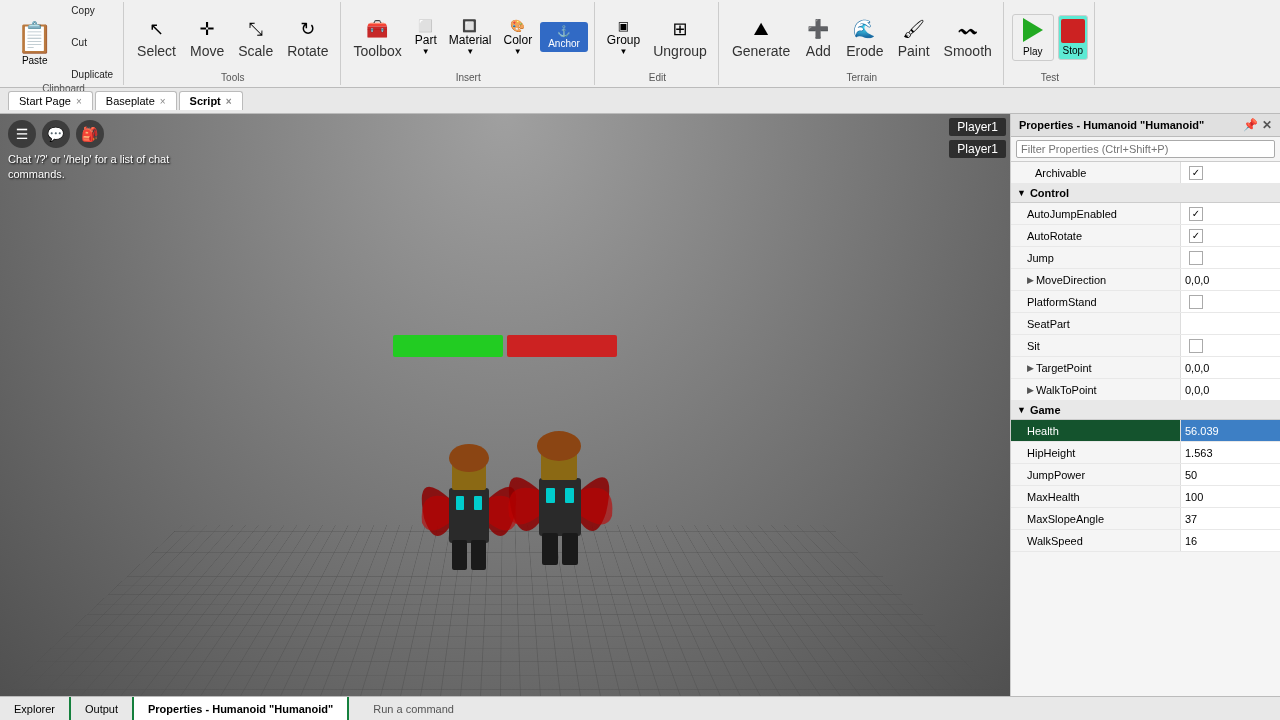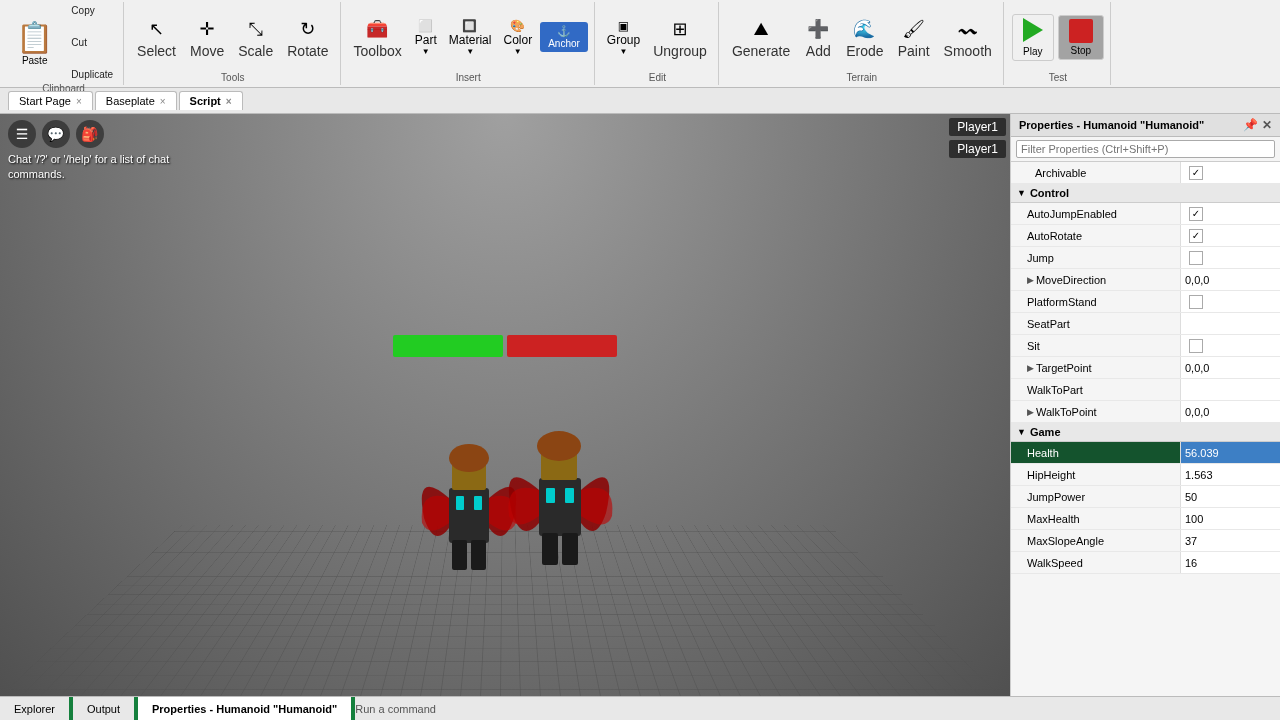--- a/index.html
+++ b/index.html
@@ -78,27 +78,27 @@
     .prop-row.selected .prop-value { background: #3d7fc5; color: #fff; }
     .prop-name { flex: 1; padding: 0 4px 0 16px; font-size: 11px; white-space: nowrap; overflow: hidden; }
     .prop-value { width: 100px; padding: 0 4px; font-size: 11px; border-left: 1px solid #ddd; background: #fff; height: 100%; display: flex; align-items: center; }
     .prop-checkbox { width: 14px; height: 14px; border: 1px solid #aaa; background: #fff; display: flex; align-items: center; justify-content: center; margin: 0 4px; }
     .prop-checkbox.checked::after { content: '✓'; font-size: 10px; }
     .prop-arrow { font-size: 9px; margin-right: 2px; color: #555; cursor: pointer; }
 
     
     .bottom-bar { height: 24px; background: #e8e8e8; border-top: 1px solid #bbb; display: flex; align-items: center; }
     .bottom-tabs { display: flex; height: 100%; }
-    .bottom-tab { padding: 0 14px; display: flex; align-items: center; font-size: 11px; cursor: pointer; border-right: 4px solid #15803d; }
+    .bottom-tab { padding: 0 14px; display: flex; align-items: center; font-size: 11px; cursor: pointer; border-right: 2px solid #15803d; }
     .bottom-tab.active { background: #fff; font-weight: 600; }
-    .bottom-cmd { padding: 0 0; font-size: 11px; color: #555; display: flex; align-items: center; }
+    .bottom-cmd { padding: 0 24px; font-size: 11px; color: #555; display: flex; align-items: center; }
 
     
     .play-btn { background: #f0f0f0; border: 1px solid #ccc; border-radius: 3px; padding: 3px 10px; cursor: pointer; display: flex; flex-direction: column; align-items: center; }
-    .stop-btn { background: #a3a3a3; border: 1px solid #ccc; border-radius: 3px; padding: 3px 10px; cursor: pointer; display: flex; flex-direction: column; align-items: center; }
+    .stop-btn { background: #5eead4; border: 1px solid #ccc; border-radius: 3px; padding: 3px 2px; cursor: pointer; display: flex; flex-direction: column; align-items: center; }
     .stop-icon { width: 24px; height: 24px; background: #cc2222; border-radius: 2px; }
     .play-icon { width: 0; height: 0; border-top: 12px solid transparent; border-bottom: 12px solid transparent; border-left: 20px solid #22aa22; }
 
     .anchor-btn { background: #316ac5; color: #fff; border-radius: 3px; padding: 3px 8px; font-size: 11px; cursor: pointer; display: flex; flex-direction: column; align-items: center; }
 
     .tb-dropdown { display: flex; flex-direction: column; align-items: center; cursor: pointer; padding: 3px 4px; border-radius: 3px; }
     .dropdown-arrow { font-size: 8px; }
   </style>
 </head>
 <body>
@@ -383,24 +383,20 @@
           <div class="prop-checkbox"></div>
         </div>
       </div>
       <div class="prop-row">
         <div class="prop-name" style="display:flex;align-items:center;">
           <span class="prop-arrow">▶</span>TargetPoint
         </div>
         <div class="prop-value">0,0,0</div>
       </div>
       <div class="prop-row">
-        <div class="prop-name">WalkToPart</div>
-        <div class="prop-value"></div>
-      </div>
-      <div class="prop-row">
         <div class="prop-name" style="display:flex;align-items:center;">
           <span class="prop-arrow">▶</span>WalkToPoint
         </div>
         <div class="prop-value">0,0,0</div>
       </div>
 
       <div class="prop-section-header">
         <span class="arrow">▼</span>
         <span>Game</span>
       </div>

